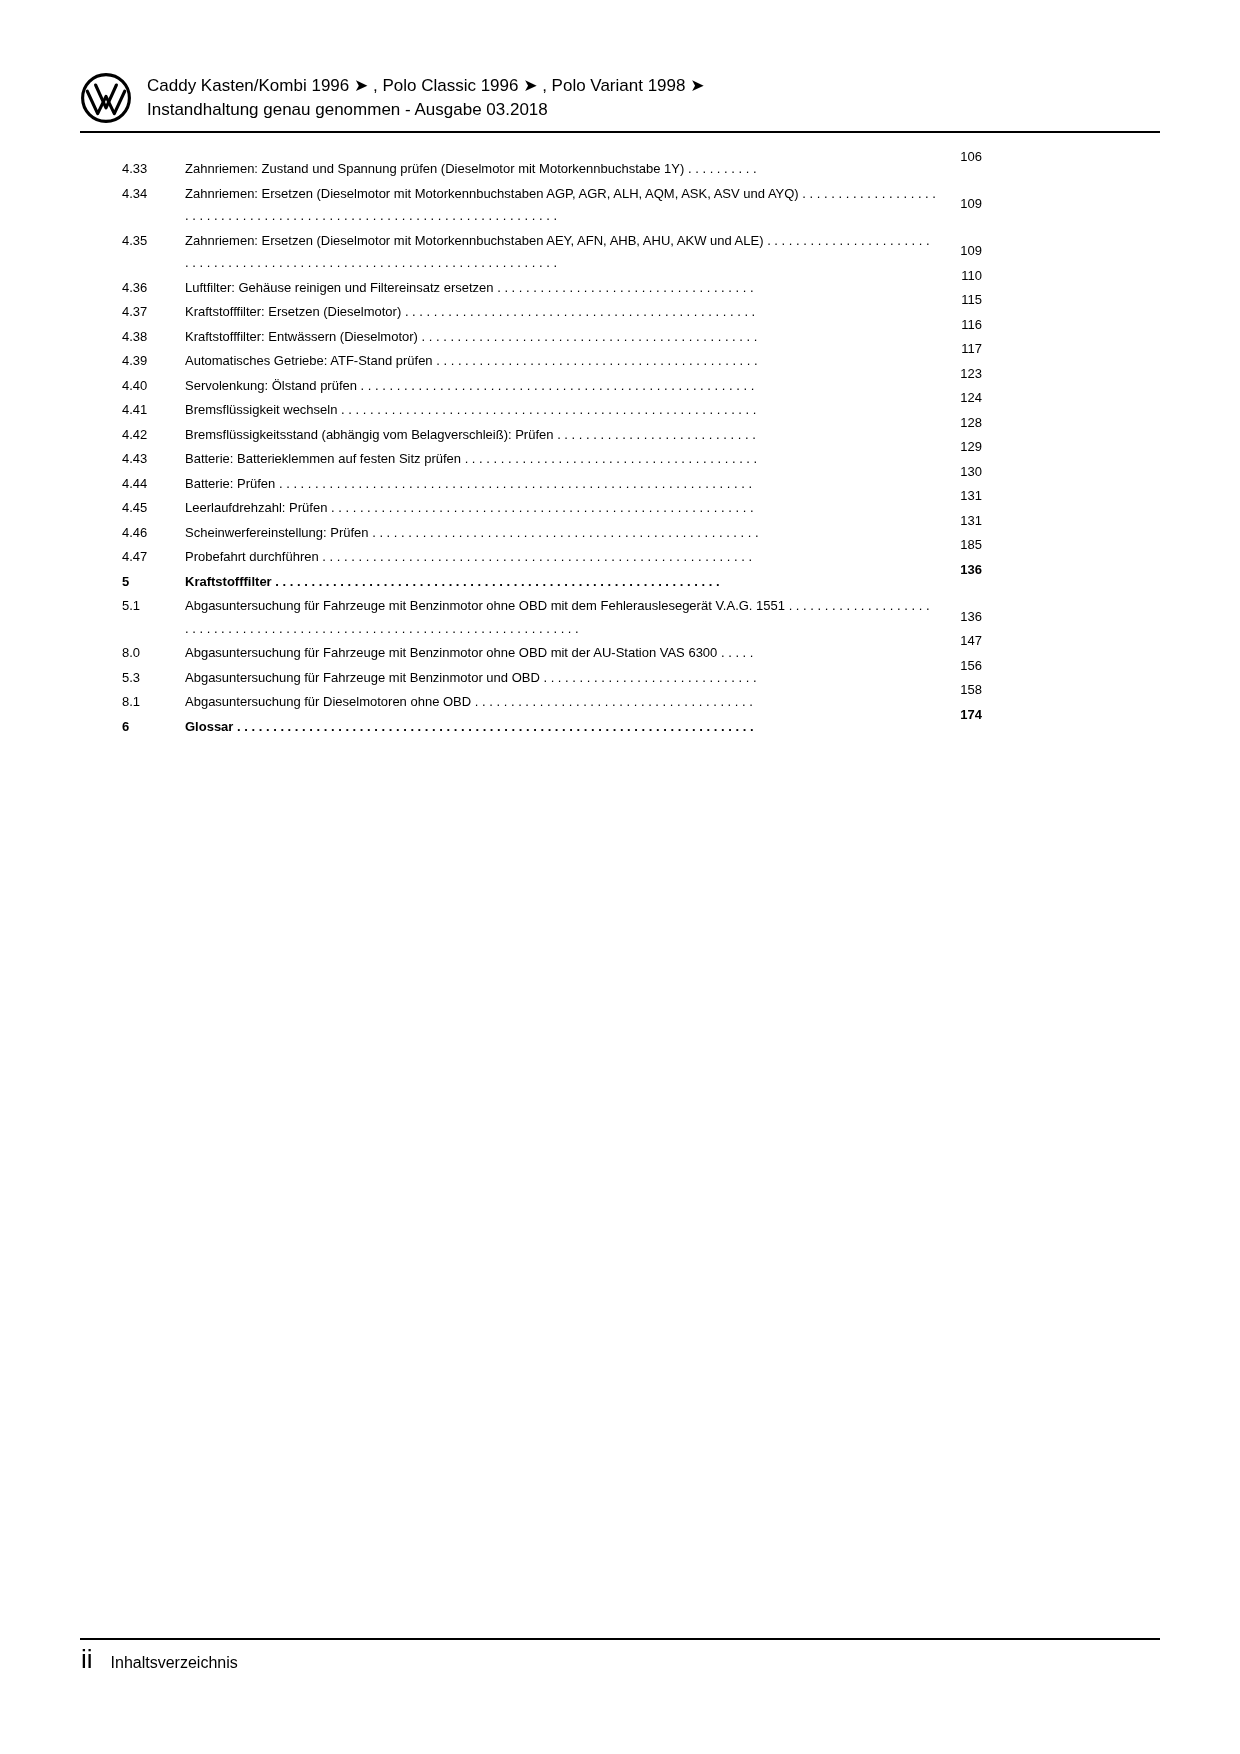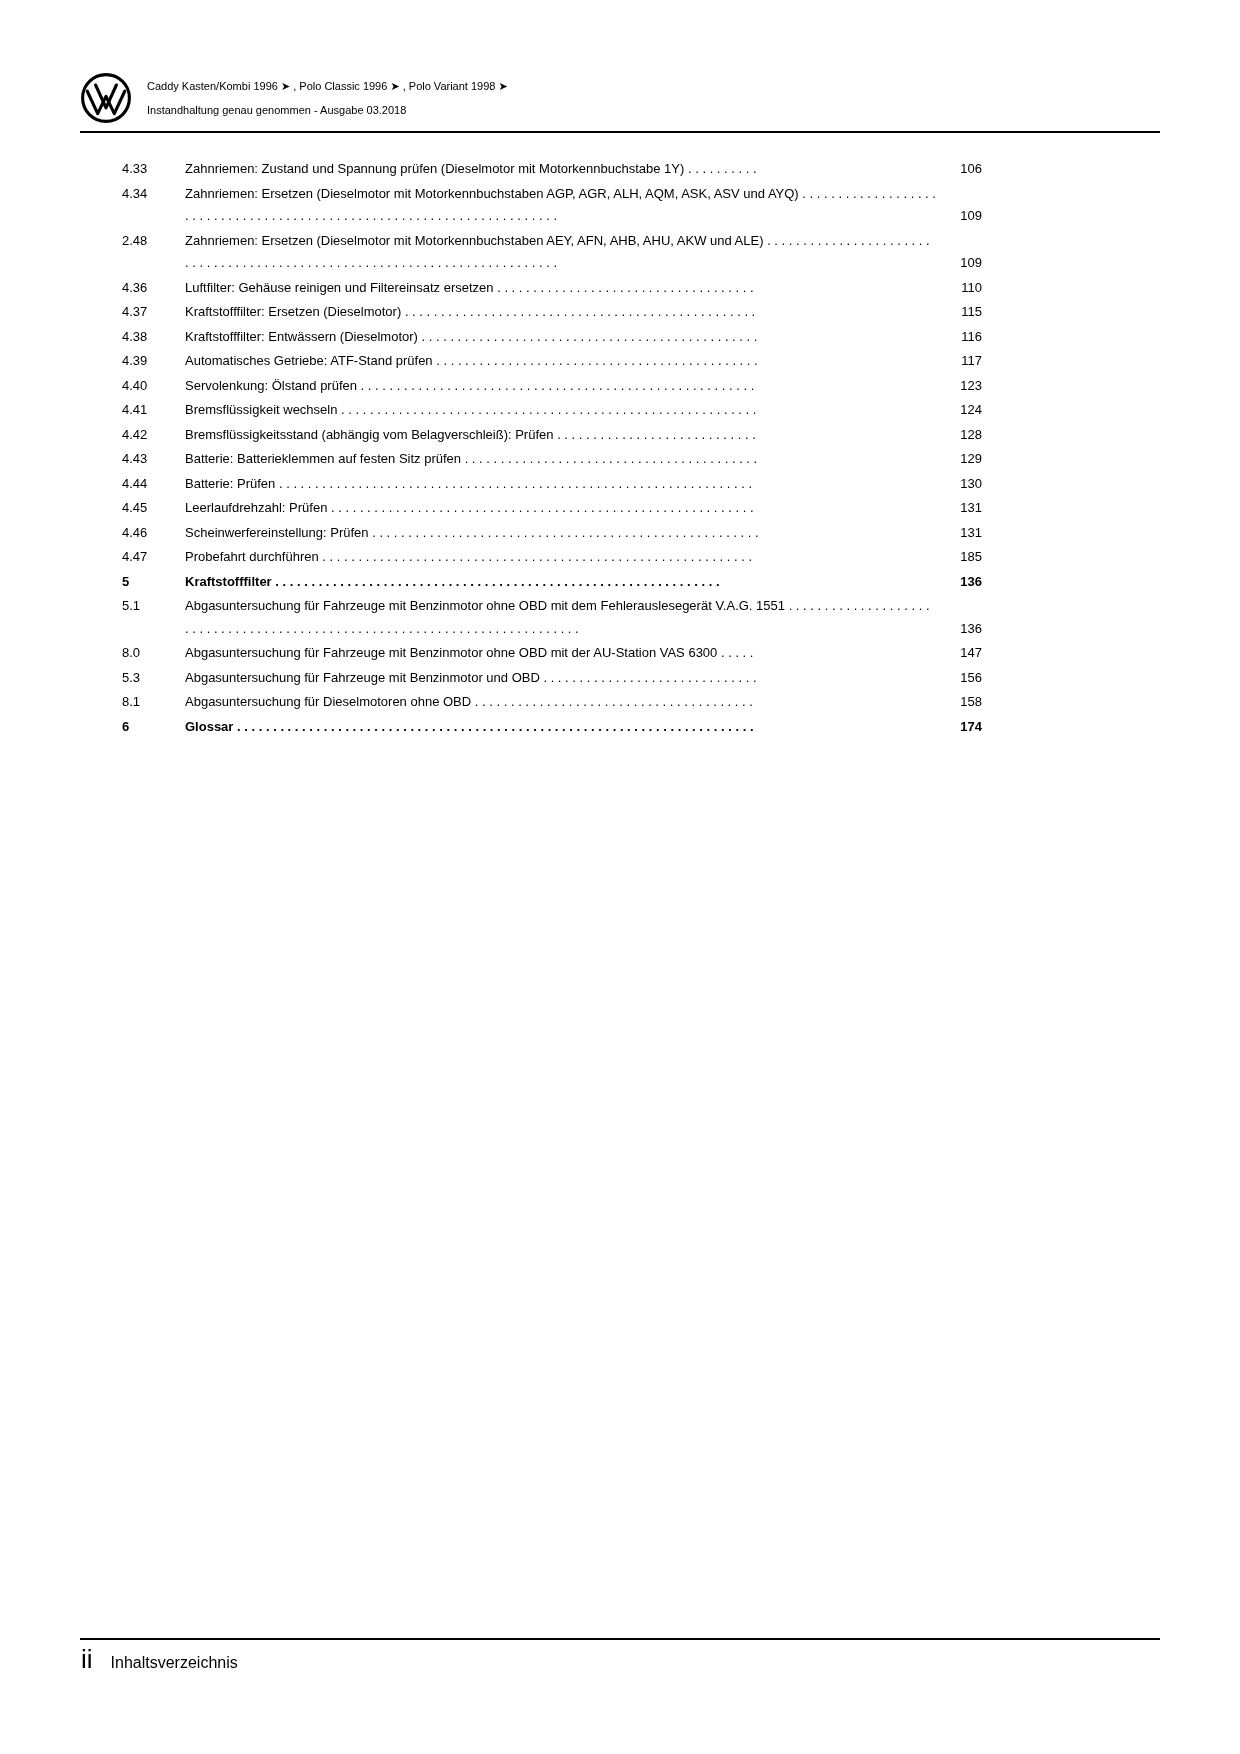--- a/index.html
+++ b/index.html
@@ -23,21 +23,21 @@
     position: absolute;
     left: 80px;
     top: 72px;
     width: 1080px;
     display: flex;
     align-items: center;
     gap: 15px;
   }
   .logo { flex: 0 0 auto; }
   .logo svg { width: 52px; height: 52px; display: block; }
-  .header-text { font-size: 11px; line-height: 24px; }
+  .header-text { font-size: 17px; line-height: 24px; }
   .header-rule {
     position: absolute;
     left: 80px;
     top: 131px;
     width: 1080px;
     height: 2px;
     background: #000000;
   }
 
   
@@ -47,21 +47,21 @@
     top: 158px;
     width: 860px;
     font-size: 13px;
     line-height: 22.5px;
   }
   .toc-entry { display: flex; margin-bottom: 2px; }
   .toc-entry.bold { font-weight: bold; }
   .toc-num { flex: 0 0 63px; }
   .toc-body { flex: 1 1 auto; position: relative; padding-right: 46px; min-height: 22px; }
   .toc-dots { white-space: normal; }
-  .toc-page { position: absolute; right: 0; bottom: 0; }
+  .toc-page { position: absolute; right: 0; bottom: 12px; }
 
   
   .doc-footer { position: absolute; left: 80px; top: 1638px; width: 1080px; }
   .footer-rule { height: 2px; background: #000000; }
   .footer-row { margin-top: 6px; display: flex; align-items: baseline; gap: 18px; padding-left: 1px; }
   .footer-page { font-size: 26px; line-height: 26px; }
   .footer-label { font-size: 16px; }
 </style>
 </head>
 <body>
@@ -86,21 +86,21 @@
   <main class="toc" id="toc">
       <div class="toc-entry">
       <span class="toc-num">4.33</span>
       <span class="toc-body"><span class="toc-title">Zahnriemen: Zustand und Spannung prüfen (Dieselmotor mit Motorkennbuchstabe 1Y)</span><span class="toc-dots"> . . . . . . . . . .</span><span class="toc-page">106</span></span>
     </div>
       <div class="toc-entry">
       <span class="toc-num">4.34</span>
       <span class="toc-body"><span class="toc-title">Zahnriemen: Ersetzen (Dieselmotor mit Motorkennbuchstaben AGP, AGR, ALH, AQM, ASK, ASV und AYQ)</span><span class="toc-dots"> . . . . . . . . . . . . . . . . . . . . . . . . . . . . . . . . . . . . . . . . . . . . . . . . . . . . . . . . . . . . . . . . . . . . . . .</span><span class="toc-page">109</span></span>
     </div>
       <div class="toc-entry">
-      <span class="toc-num">2.48</span>
+      <span class="toc-num">4.35</span>
       <span class="toc-body"><span class="toc-title">Zahnriemen: Ersetzen (Dieselmotor mit Motorkennbuchstaben AEY, AFN, AHB, AHU, AKW und ALE)</span><span class="toc-dots"> . . . . . . . . . . . . . . . . . . . . . . . . . . . . . . . . . . . . . . . . . . . . . . . . . . . . . . . . . . . . . . . . . . . . . . . . . . .</span><span class="toc-page">109</span></span>
     </div>
       <div class="toc-entry">
       <span class="toc-num">4.36</span>
       <span class="toc-body"><span class="toc-title">Luftfilter: Gehäuse reinigen und Filtereinsatz ersetzen</span><span class="toc-dots"> . . . . . . . . . . . . . . . . . . . . . . . . . . . . . . . . . . . .</span><span class="toc-page">110</span></span>
     </div>
       <div class="toc-entry">
       <span class="toc-num">4.37</span>
       <span class="toc-body"><span class="toc-title">Kraftstofffilter: Ersetzen (Dieselmotor)</span><span class="toc-dots"> . . . . . . . . . . . . . . . . . . . . . . . . . . . . . . . . . . . . . . . . . . . . . . . . .</span><span class="toc-page">115</span></span>
     </div>

